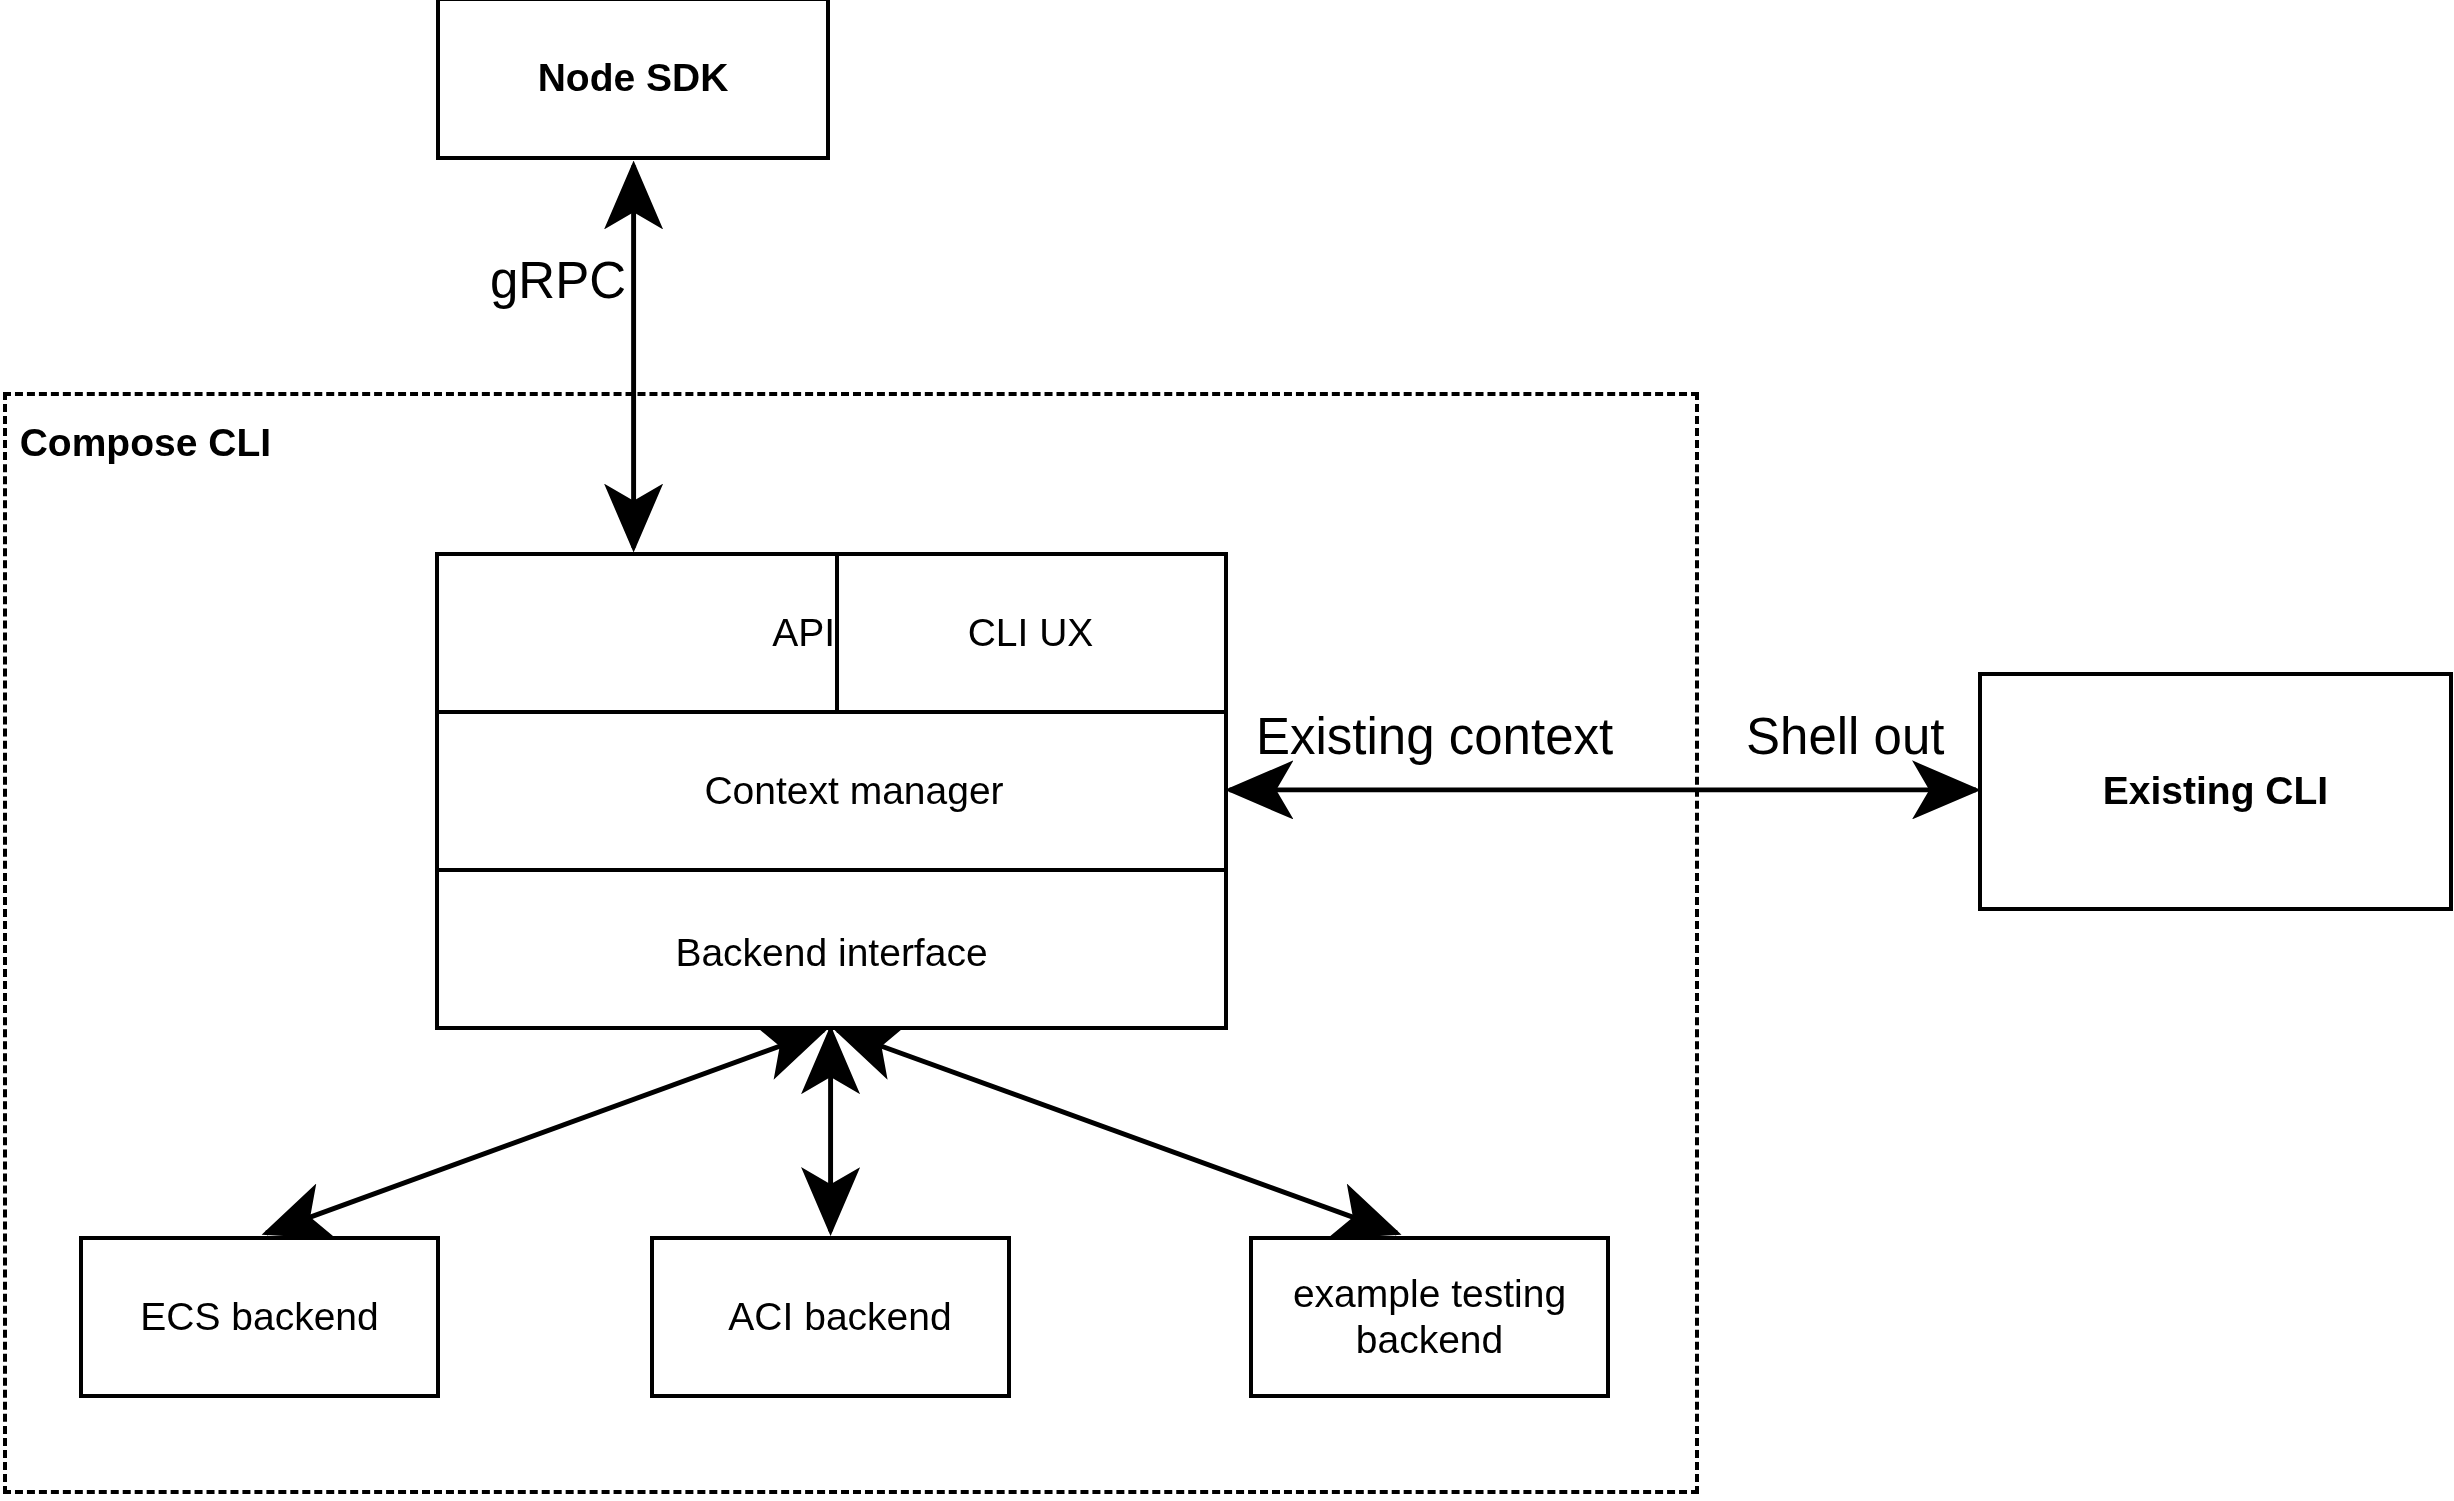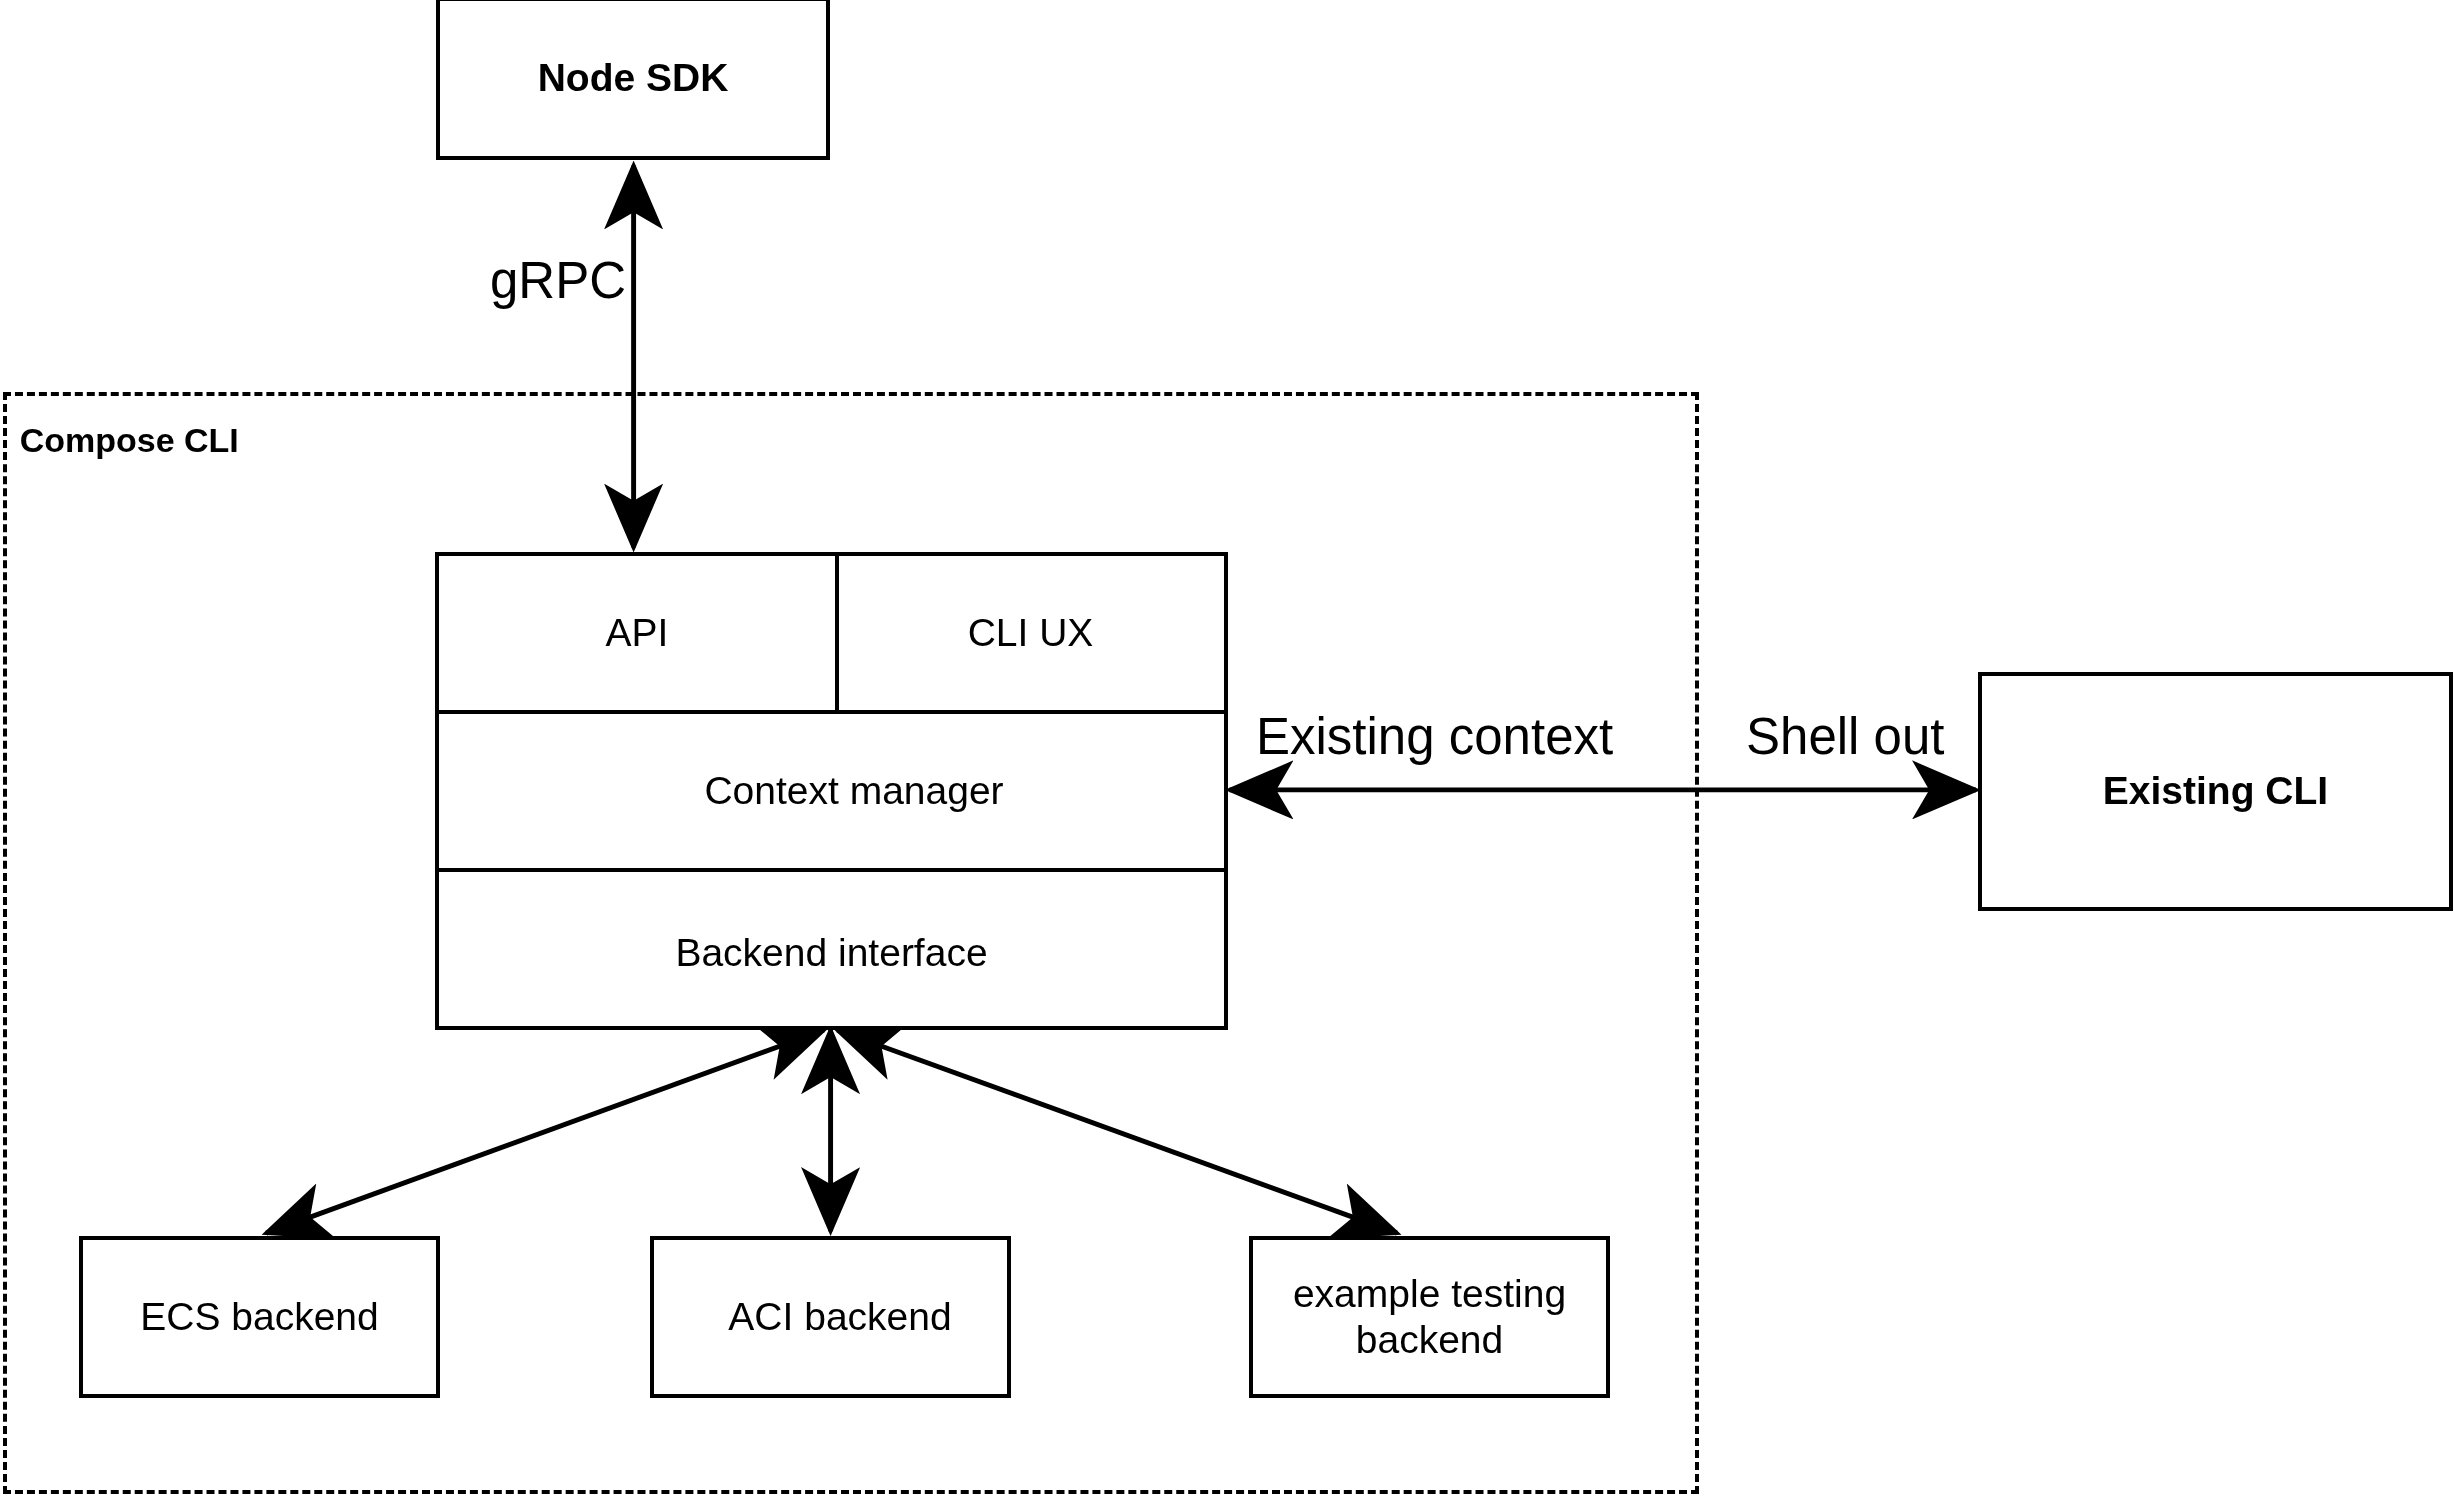--- a/index.html
+++ b/index.html
@@ -59,30 +59,31 @@
     box-sizing: border-box;
     display: flex;
     align-items: center;
     justify-content: center;
     text-align: center;
     font-size: 39px;
     color: #000000;
   }
   .stack-cell.split-left {
     border-right: 4.9px solid #000000;
+    justify-content: flex-end;
   }
   .group-boundary {
     position: absolute;
     box-sizing: border-box;
     border: 4.9px dashed #000000;
     background: transparent;
   }
   .group-title {
     position: absolute;
-    font-size: 34px;
+    font-size: 39px;
     font-weight: bold;
     color: #000000;
     white-space: nowrap;
   }
   .edge-label {
     position: absolute;
     font-size: 51px;
     color: #000000;
     white-space: nowrap;
   }

